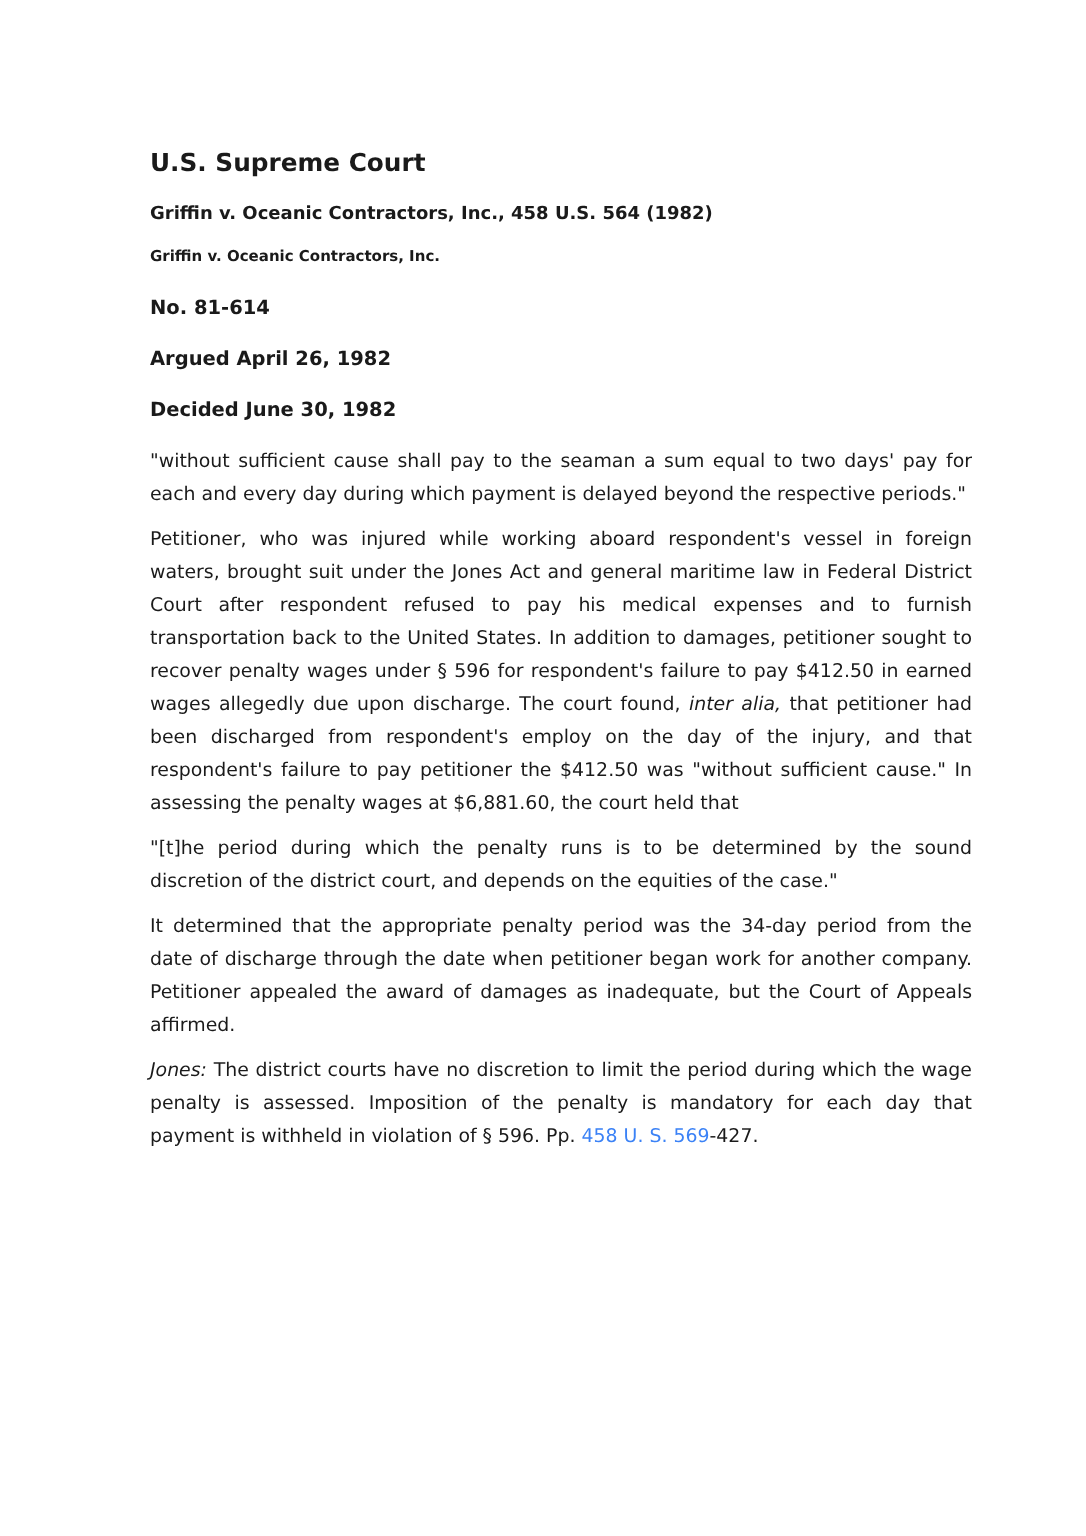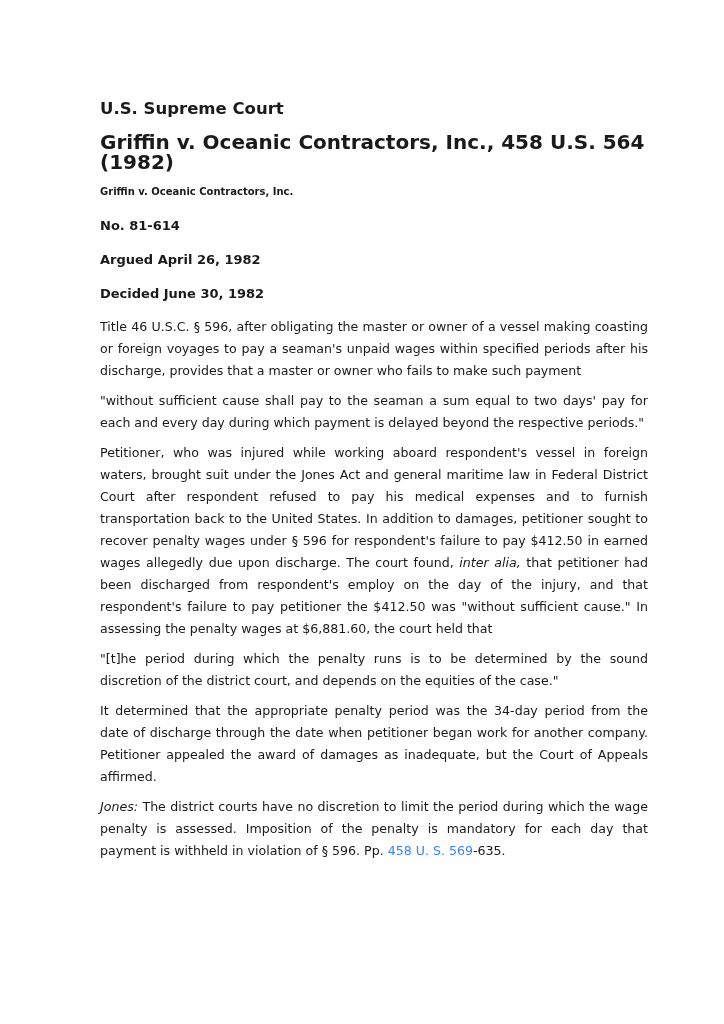--- a/index.html
+++ b/index.html
@@ -22,21 +22,21 @@
       width: 548px;
     }
     .h1 {
       font-weight: bold;
       font-size: 16.5px;
       margin: 0 0 12px 0;
       line-height: 22px;
     }
     .h2 {
       font-weight: bold;
-      font-size: 20px;
+      font-size: 12px;
       margin: 0 0 11px 0;
       line-height: 20px;
     }
     .h3 {
       font-weight: bold;
       font-size: 10px;
       margin: 0 0 11px 0;
       line-height: 18px;
     }
     .meta {
@@ -68,19 +68,18 @@
 <body>
 
 <div class="page">
   <div class="h1">U.S. Supreme Court</div>
   <div class="h2">Griffin v. Oceanic Contractors, Inc., 458 U.S. 564 (1982)</div>
   <div class="h3">Griffin v. Oceanic Contractors, Inc.</div>
   <div class="meta">No. 81-614</div>
   <div class="meta">Argued April 26, 1982</div>
   <div class="meta">Decided June 30, 1982</div>
 
-  <p class="para">Title 46 U.S.C. § 596, after obligating the master or owner of a vessel making coasting or foreign voyages to pay a seaman's unpaid wages within specified periods after his discharge, provides that a master or owner who fails to make such payment</p>
   <p class="para">"without sufficient cause shall pay to the seaman a sum equal to two days' pay for each and every day during which payment is delayed beyond the respective periods."</p>
   <p class="para"><span>Petitioner, who was injured while working aboard respondent's vessel in foreign waters, brought suit under the Jones Act and general maritime law in Federal District Court after respondent refused to pay his medical expenses and to furnish transportation back to the United States. In addition to damages, petitioner sought to recover penalty wages under § 596 for respondent's failure to pay $412.50 in earned wages allegedly due upon discharge. The court found,</span> <em>inter alia,</em> <span>that petitioner had been discharged from respondent's employ on the day of the injury, and that respondent's failure to pay petitioner the $412.50 was "without sufficient cause." In assessing the penalty wages at $6,881.60, the court held that</span></p>
   <p class="para">"[t]he period during which the penalty runs is to be determined by the sound discretion of the district court, and depends on the equities of the case."</p>
   <p class="para">It determined that the appropriate penalty period was the 34-day period from the date of discharge through the date when petitioner began work for another company. Petitioner appealed the award of damages as inadequate, but the Court of Appeals affirmed.</p>
-  <p class="para"><em>Jones:</em> <span>The district courts have no discretion to limit the period during which the wage penalty is assessed. Imposition of the penalty is mandatory for each day that payment is withheld in violation of § 596. Pp.</span> <a class="link" href="#">458 U. S. 569</a><span>-635.</span></p>
+  <p class="para"><em>Jones:</em> <span>The district courts have no discretion to limit the period during which the wage penalty is assessed. Imposition of the penalty is mandatory for each day that payment is withheld in violation of § 596. Pp.</span> <a class="link" href="#">458 U. S. 569</a><span>-427.</span></p>
 </div>
 
 </body></html>

